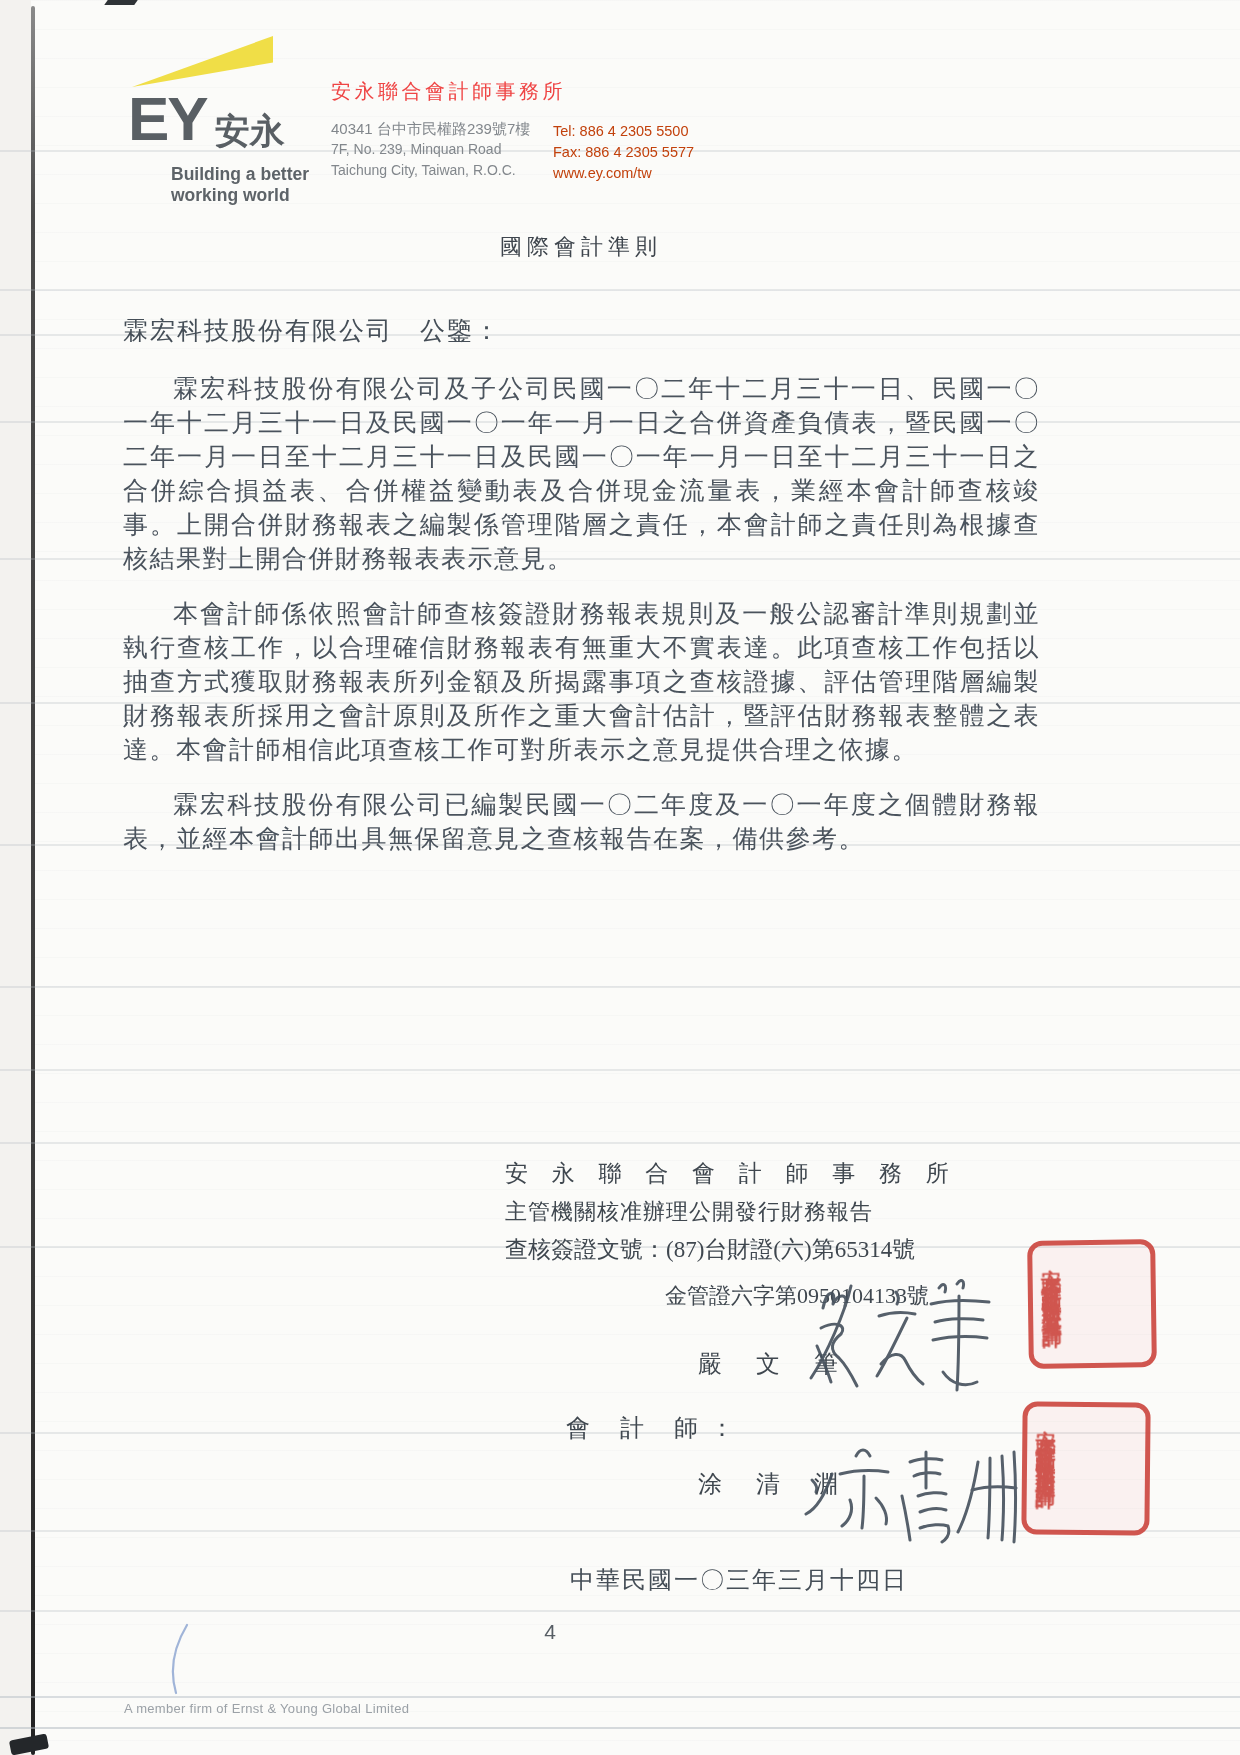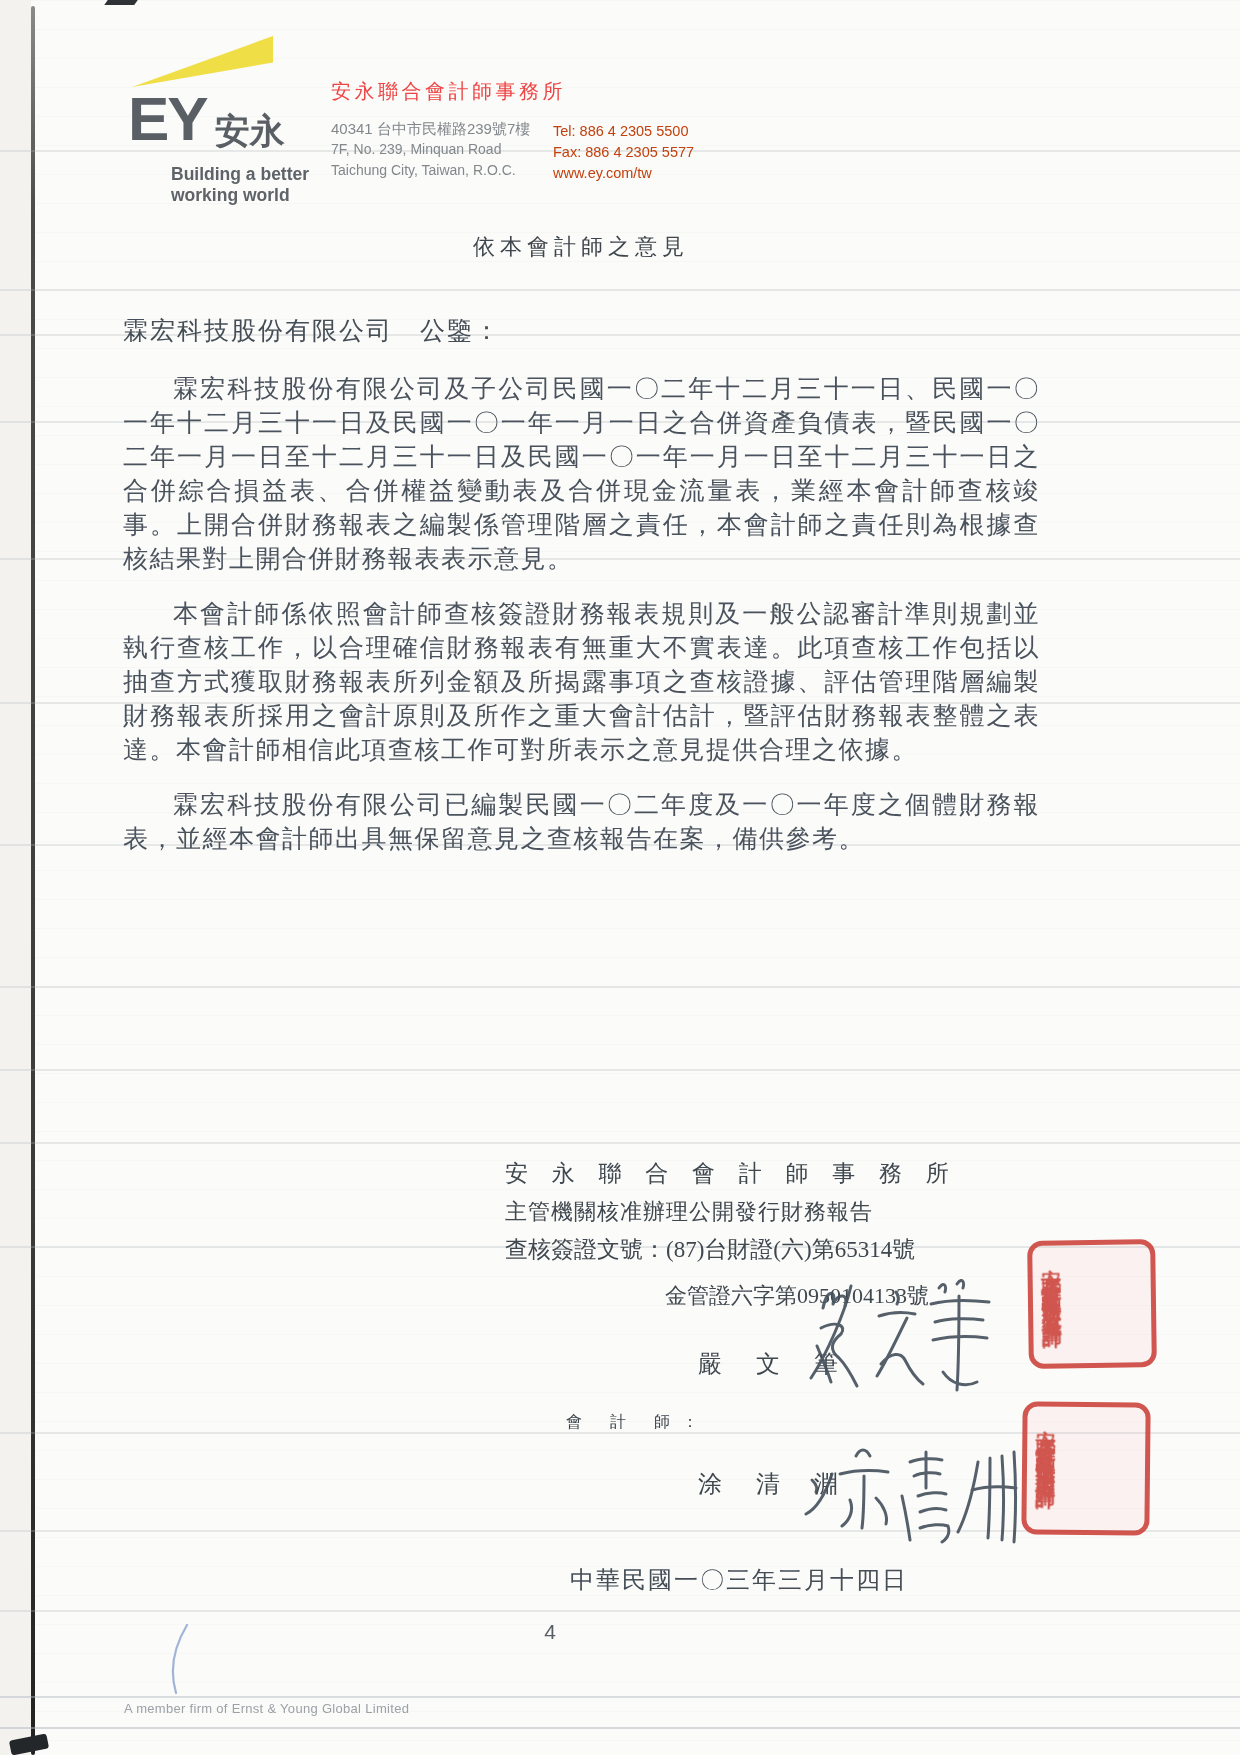--- a/index.html
+++ b/index.html
@@ -46,21 +46,21 @@
     margin:0 0 21px 0; font-size:25px; line-height:34px; letter-spacing:1.5px;
     text-align:justify; text-indent:2em; color:#4a535d;
   }
   
   .sig-block{position:absolute; left:505px; top:1158px; width:424px; color:#3f474f;}
   .sig-line1{font-size:23px; letter-spacing:9px; margin-bottom:8px; white-space:nowrap;}
   .sig-line2{font-size:22px; letter-spacing:1px; margin-bottom:7px; white-space:nowrap;}
   .sig-line3{font-size:23px; margin-bottom:16px; white-space:nowrap;}
   .sig-line4{font-size:22px; text-align:right; white-space:nowrap;}
   .cpa-name1{position:absolute; left:698px; top:1348px; font-size:24px; letter-spacing:14px; color:#3f474f; white-space:nowrap;}
-  .cpa-label{position:absolute; left:566px; top:1412px; font-size:16px; letter-spacing:12px; color:#3f474f; white-space:nowrap;}
+  .cpa-label{position:absolute; left:566px; top:1412px; font-size:24px; letter-spacing:12px; color:#3f474f; white-space:nowrap;}
   .cpa-name2{position:absolute; left:698px; top:1468px; font-size:24px; letter-spacing:14px; color:#3f474f; white-space:nowrap;}
   .sig-svg{position:absolute;}
   .sig1{left:793px; top:1270px;}
   .sig2{left:798px; top:1424px;}
   
   .seal{position:absolute; box-sizing:border-box; border:5px solid; border-radius:15px;
     padding:7px 6px 6px 6px; background:rgba(232,92,82,0.06); opacity:0.93;}
   .seal1{left:1028px; top:1240px; width:128px; height:128px; transform:rotate(-0.8deg);}
   .seal2{left:1022px; top:1402px; width:128px; height:133px; transform:rotate(0.6deg);}
   .seal-text{
@@ -117,21 +117,21 @@
     <div class="zh">40341 台中市民權路239號7樓</div>
     <div>7F, No. 239, Minquan Road</div>
     <div>Taichung City, Taiwan, R.O.C.</div>
   </div>
   <div class="contact-col">
     <div>Tel:  886 4 2305 5500</div>
     <div>Fax: 886 4 2305 5577</div>
     <div>www.ey.com/tw</div>
   </div>
 
-  <h1 class="title">依本會計師之意見</h1>
+  <h1 class="title">國際會計準則</h1>
   <div class="addressee">霖宏科技股份有限公司　公鑒：</div>
   <div class="body-text">
     <p>霖宏科技股份有限公司及子公司民國一〇二年十二月三十一日、民國一〇一年十二月三十一日及民國一〇一年一月一日之合併資產負債表，暨民國一〇二年一月一日至十二月三十一日及民國一〇一年一月一日至十二月三十一日之合併綜合損益表、合併權益變動表及合併現金流量表，業經本會計師查核竣事。上開合併財務報表之編製係管理階層之責任，本會計師之責任則為根據查核結果對上開合併財務報表表示意見。</p>
     <p>本會計師係依照會計師查核簽證財務報表規則及一般公認審計準則規劃並執行查核工作，以合理確信財務報表有無重大不實表達。此項查核工作包括以抽查方式獲取財務報表所列金額及所揭露事項之查核證據、評估管理階層編製財務報表所採用之會計原則及所作之重大會計估計，暨評估財務報表整體之表達。本會計師相信此項查核工作可對所表示之意見提供合理之依據。</p>
     <p>霖宏科技股份有限公司已編製民國一〇二年度及一〇一年度之個體財務報表，並經本會計師出具無保留意見之查核報告在案，備供參考。</p>
   </div>
 
   <div class="sig-block">
     <div class="sig-line1">安 永 聯 合 會 計 師 事 務 所</div>
     <div class="sig-line2">主管機關核准辦理公開發行財務報告</div>

